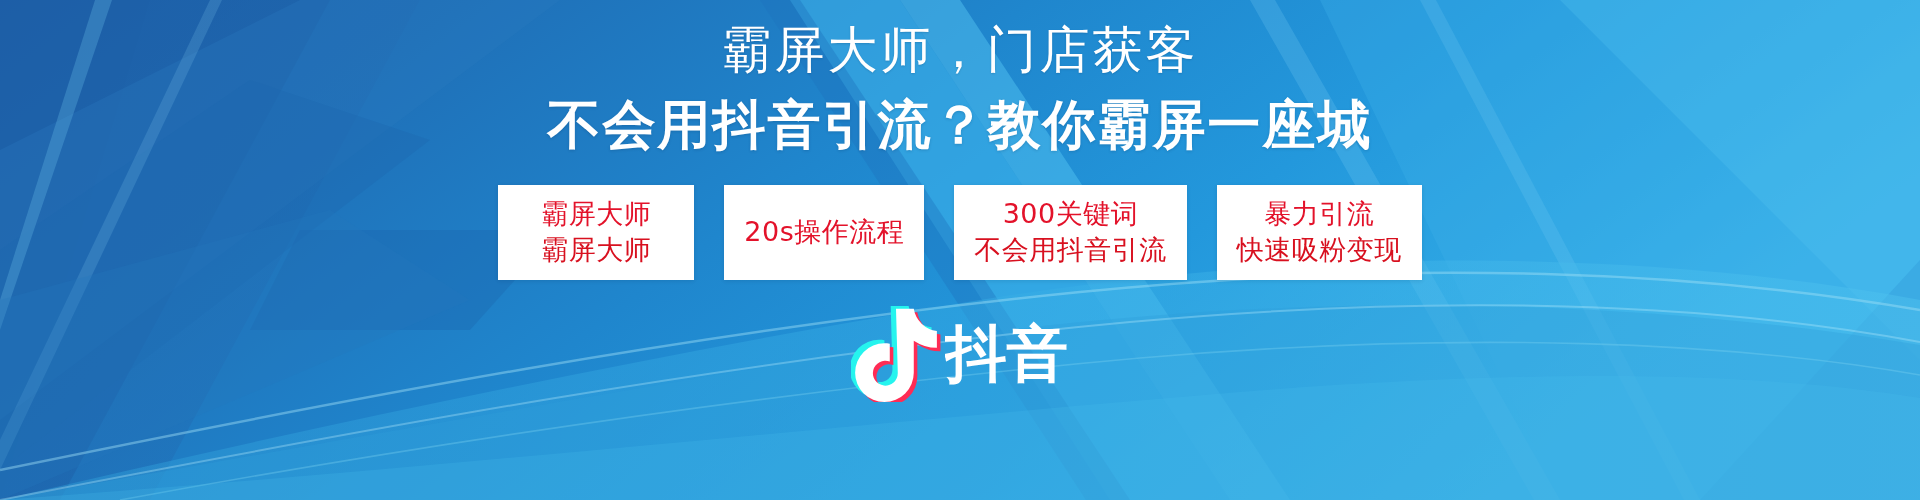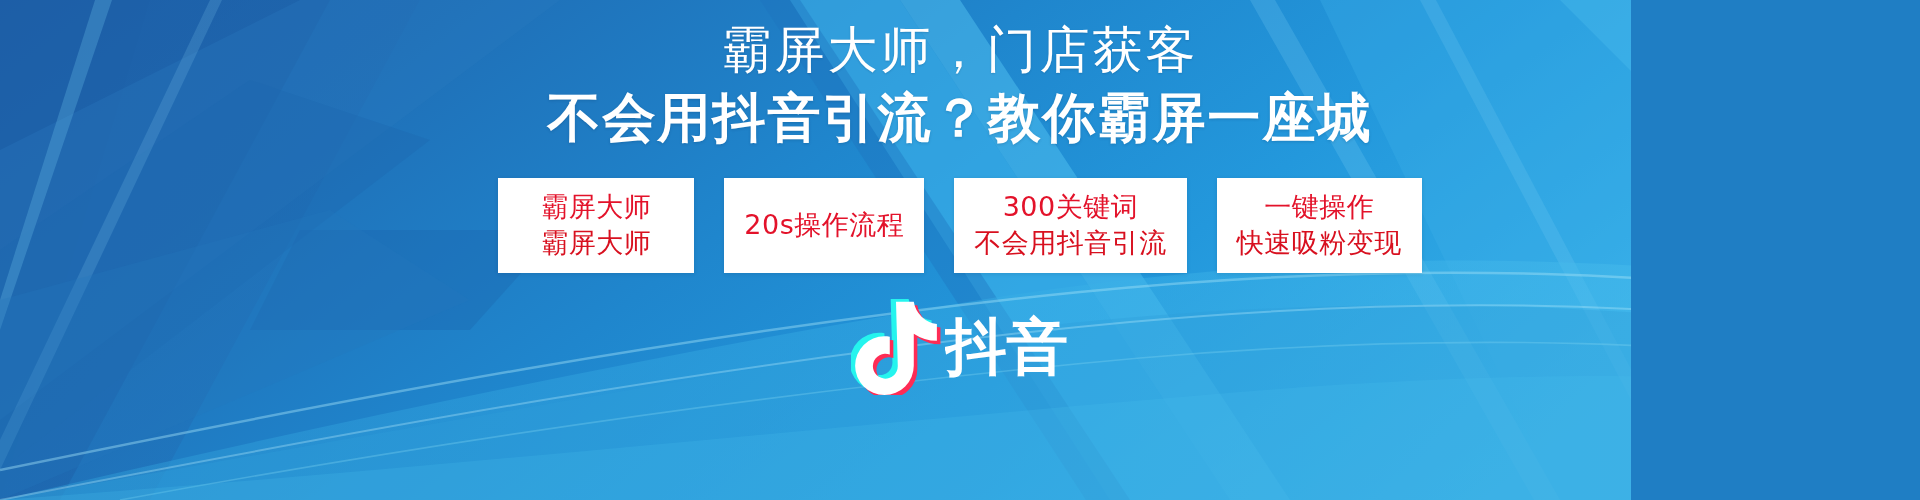--- a/index.html
+++ b/index.html
@@ -4,21 +4,21 @@
 <style>
   * { margin:0; padding:0; box-sizing:border-box; }
   html,body { width:1920px; height:500px; overflow:hidden; }
   body {
     font-family:"DejaVu Sans","Liberation Sans",sans-serif;
     background:#1f7ec4;
   }
 
   .banner {
     position:relative;
-    width:1631px; height:500px;
+    width:1920px; height:500px;
     overflow:hidden;
     background:linear-gradient(100deg,#1f63ad 0%,#1f70b8 22%,#1f86cd 48%,#2296da 68%,#2ba4e2 85%,#37b0e8 100%);
   }
 
   
   .bg-layer { position:absolute; inset:0; overflow:hidden; }
   .bg-layer svg { display:block; width:1920px; height:500px; }
 
   
   .content {
@@ -32,21 +32,21 @@
     color:#ffffff;
     font-size:50px;
     font-weight:400;
     letter-spacing:3px;
     line-height:1.15;
     text-shadow:0 1px 2px rgba(0,40,80,.18);
     white-space:nowrap;
   }
 
   .headline-2 {
-    margin-top:8px;
+    margin-top:15px;
     color:#ffffff;
     font-size:53px;
     font-weight:bold;
     letter-spacing:2px;
     line-height:1.15;
     text-shadow:0 1px 3px rgba(0,40,80,.20);
     white-space:nowrap;
   }
 
   .badges {
@@ -163,21 +163,21 @@
       <div class="badge">
         <span class="badge-line">20s操作流程</span>
       </div>
 
       <div class="badge">
         <span class="badge-line">300关键词</span>
         <span class="badge-line l2">不会用抖音引流</span>
       </div>
 
       <div class="badge">
-        <span class="badge-line">一键操作</span>
+        <span class="badge-line">暴力引流</span>
         <span class="badge-line l2">快速吸粉变现</span>
       </div>
 
     </div>
 
     <div class="logo-row">
 
       <svg class="logo-note" viewBox="0 0 100 108">
 
         <path d="M50 3 h20 a30 30 0 0 0 26 25 v19 a47 47 0 0 1 -26 -8 v36

